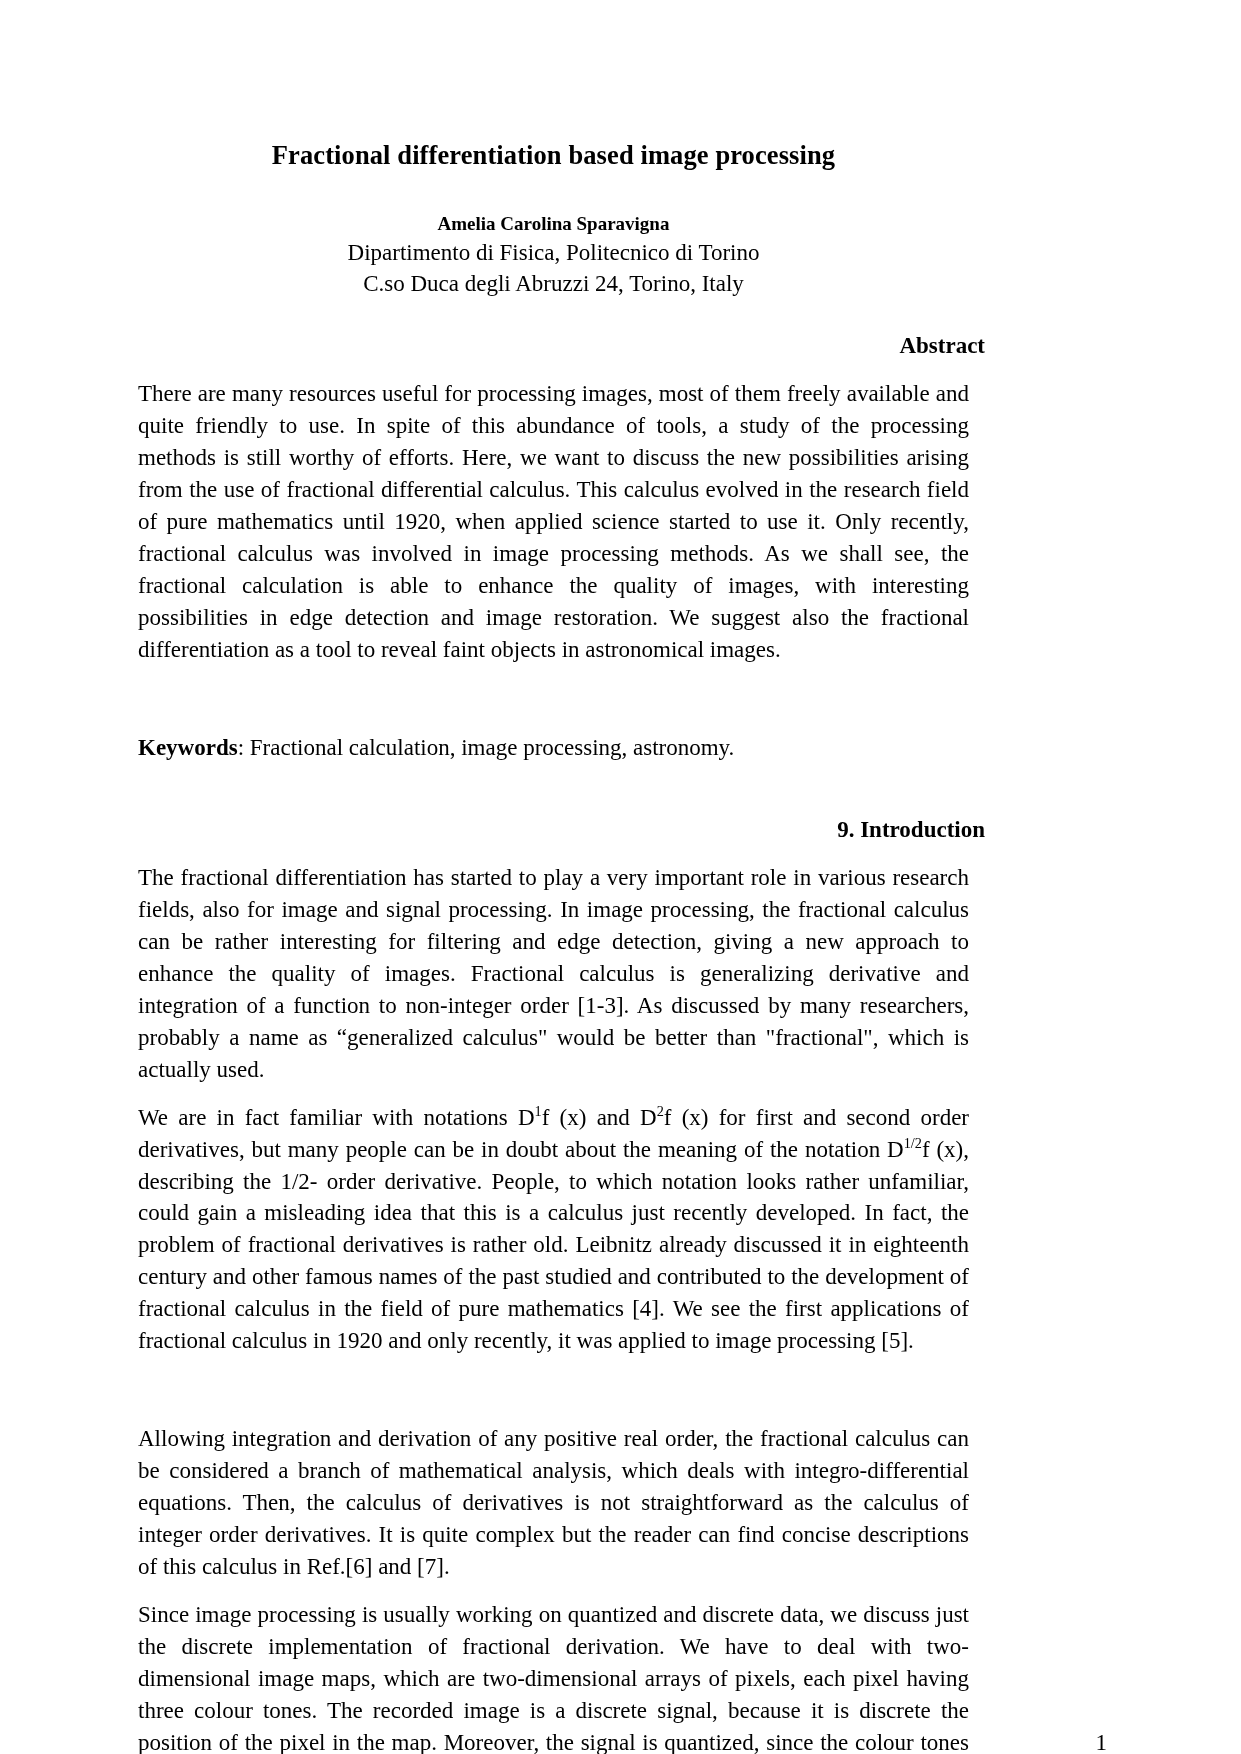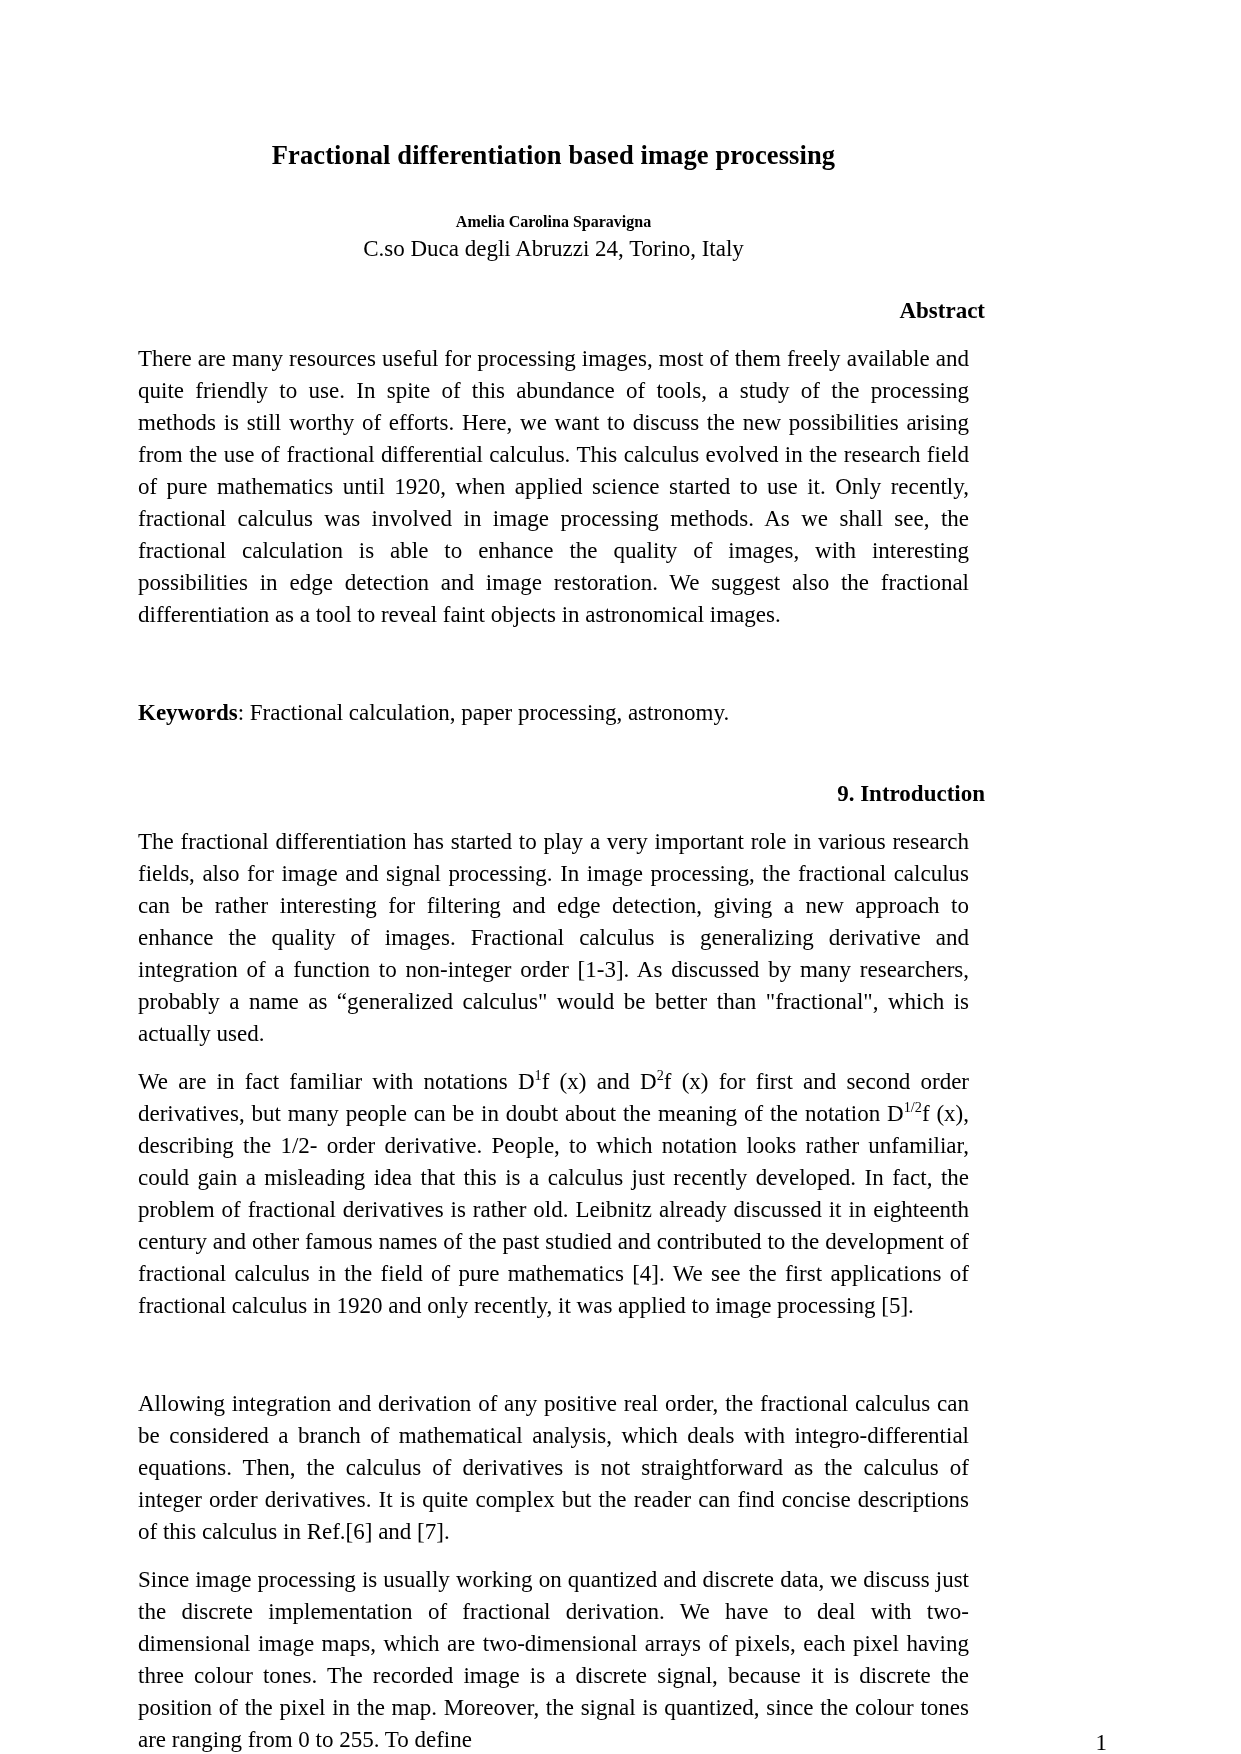--- a/index.html
+++ b/index.html
@@ -38,21 +38,21 @@
     line-height: 1.2;
     margin: 0 0 0 0;
     letter-spacing: 0.1px;
   }
   .author-block {
     margin-top: 39px;
     text-align: center;
     line-height: 1.36;
   }
   .author-name {
-    font-size: 16px;
+    font-size: 19px;
     font-weight: bold;
     display: block;
   }
   .affil-line {
     font-size: 23px;
     display: block;
   }
 
   
   .section-head {
@@ -96,31 +96,32 @@
 </head>
 <body>
 
 <div class="page">
   <div class="content">
 
     <h1 class="doc-title">Fractional differentiation based image processing</h1>
 
     <div class="author-block">
       <span class="author-name">Amelia Carolina Sparavigna</span>
+      <span class="affil-line">Dipartimento di Fisica, Politecnico di Torino</span>
       <span class="affil-line">C.so Duca degli Abruzzi 24, Torino, Italy</span>
     </div>
 
     <div class="gap-md"></div>
 
     <h2 class="section-head">Abstract</h2>
     <p class="body-par">There are many resources useful for processing images, most of them freely available and quite friendly to use. In spite of this abundance of tools, a study of the processing methods is still worthy of efforts. Here, we want to discuss the new possibilities arising from the use of fractional differential calculus. This calculus evolved in the research field of pure mathematics until 1920, when applied science started to use it. Only recently, fractional calculus was involved in image processing methods. As we shall see, the fractional calculation is able to enhance the quality of images, with interesting possibilities in edge detection and image restoration. We suggest also the fractional differentiation as a tool to reveal faint objects in astronomical images.</p>
 
     <div class="gap-lg"></div>
 
-    <p class="body-par nojust"><span class="kw-label">Keywords</span><span>: </span><span>Fractional calculation, paper processing, astronomy.</span></p>
+    <p class="body-par nojust"><span class="kw-label">Keywords</span><span>: </span><span>Fractional calculation, image processing, astronomy.</span></p>
 
     <div class="gap-lg"></div>
 
     <h2 class="section-head">9. Introduction</h2>
     <p class="body-par">The fractional differentiation has started to play a very important role in various research fields, also for image and signal processing. In image processing, the fractional calculus can be rather interesting for filtering and edge detection, giving a new approach to enhance the quality of images. Fractional calculus is generalizing derivative and integration of a function to non-integer order [1-3]. As discussed by many researchers, probably a name as “generalized calculus" would be better than "fractional", which is actually used.</p>
 
     <p class="body-par"><span>We are in fact familiar with notations D</span><sup>1</sup><span>f (x) and D</span><sup>2</sup><span>f (x) for first and second order derivatives, but many people can be in doubt about the meaning of the notation D</span><sup>1/2</sup><span>f (x), describing the 1/2- order derivative. People, to which notation looks rather unfamiliar, could gain a misleading idea that this is a calculus just recently developed. In fact, the problem of fractional derivatives is rather old. Leibnitz already discussed it in eighteenth century and other famous names of the past studied and contributed to the development of fractional calculus in the field of pure mathematics [4]. We see the first applications of fractional calculus in 1920 and only recently, it was applied to image processing [5].</span></p>
 
 
     <div class="gap-lg"></div>

